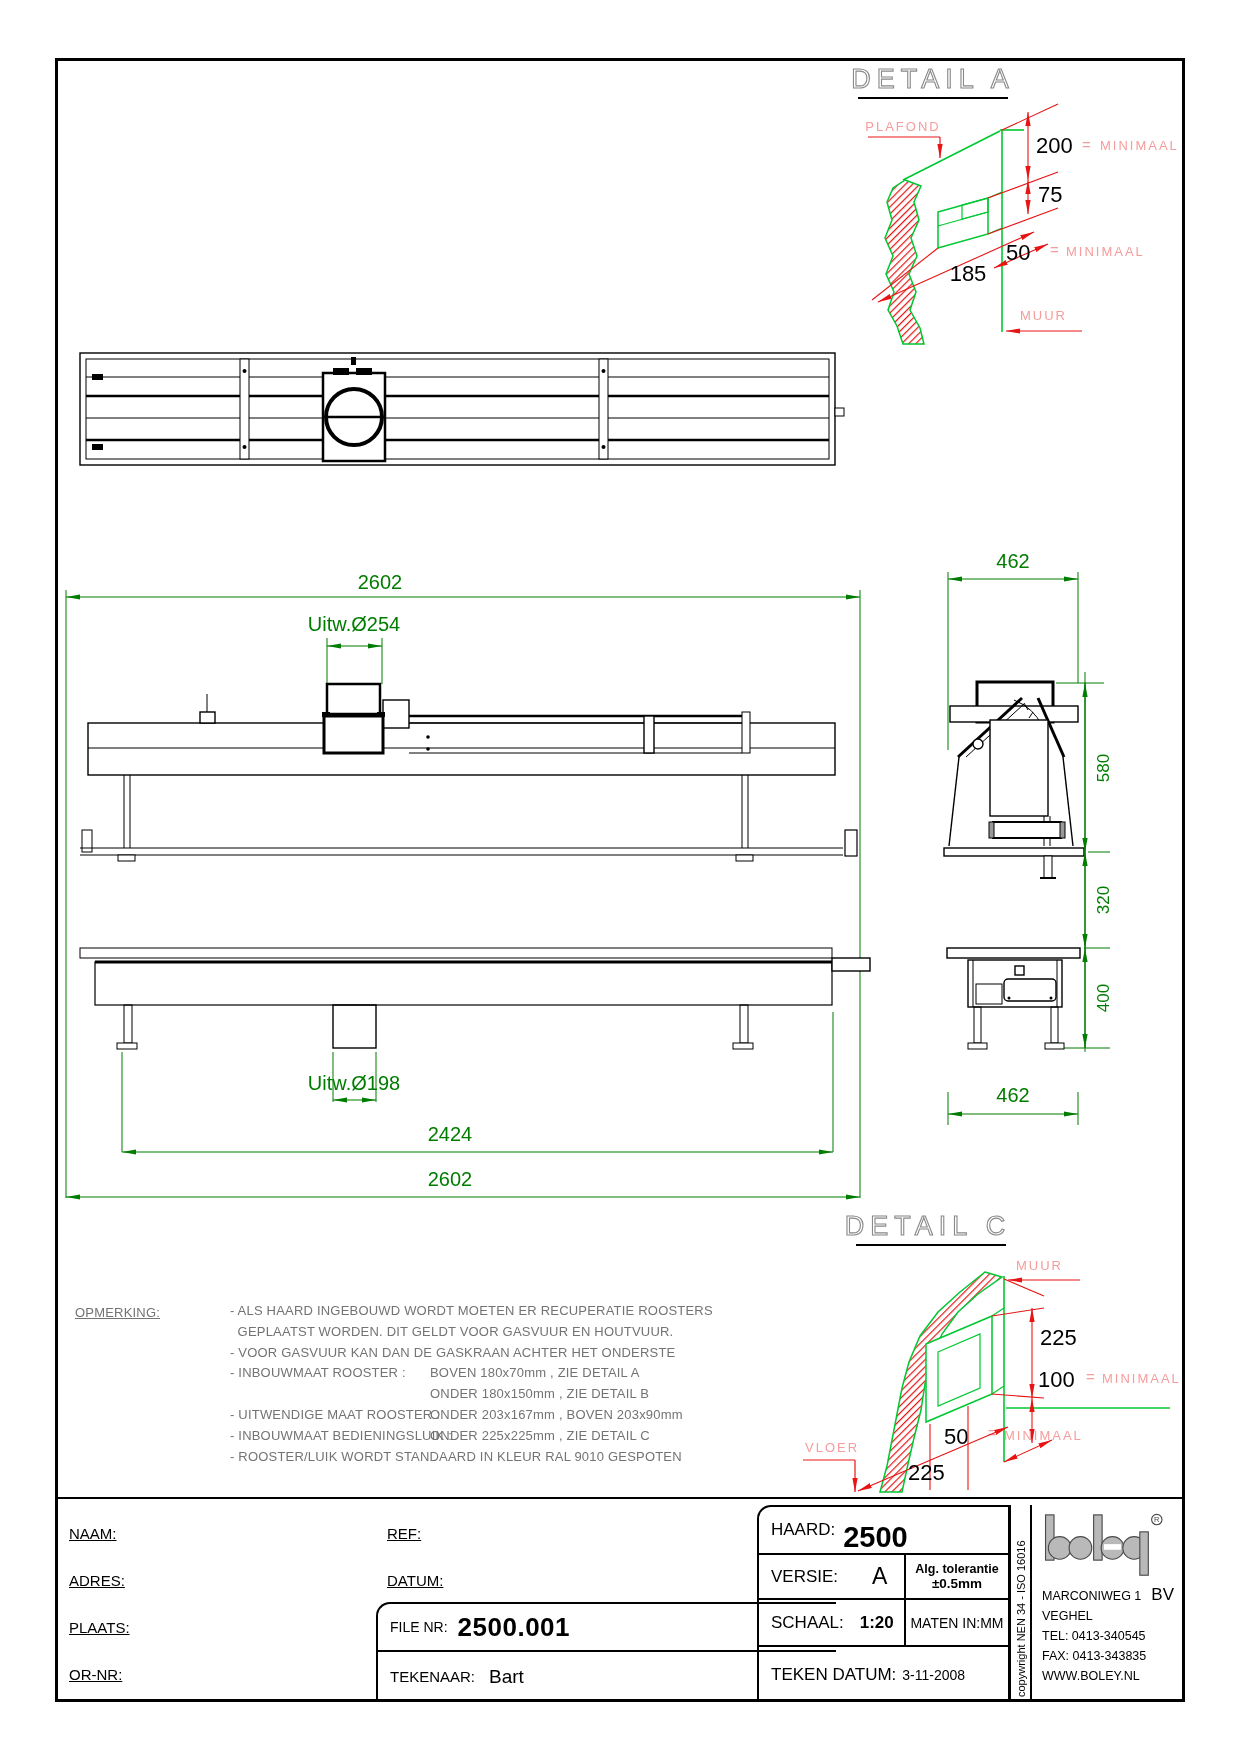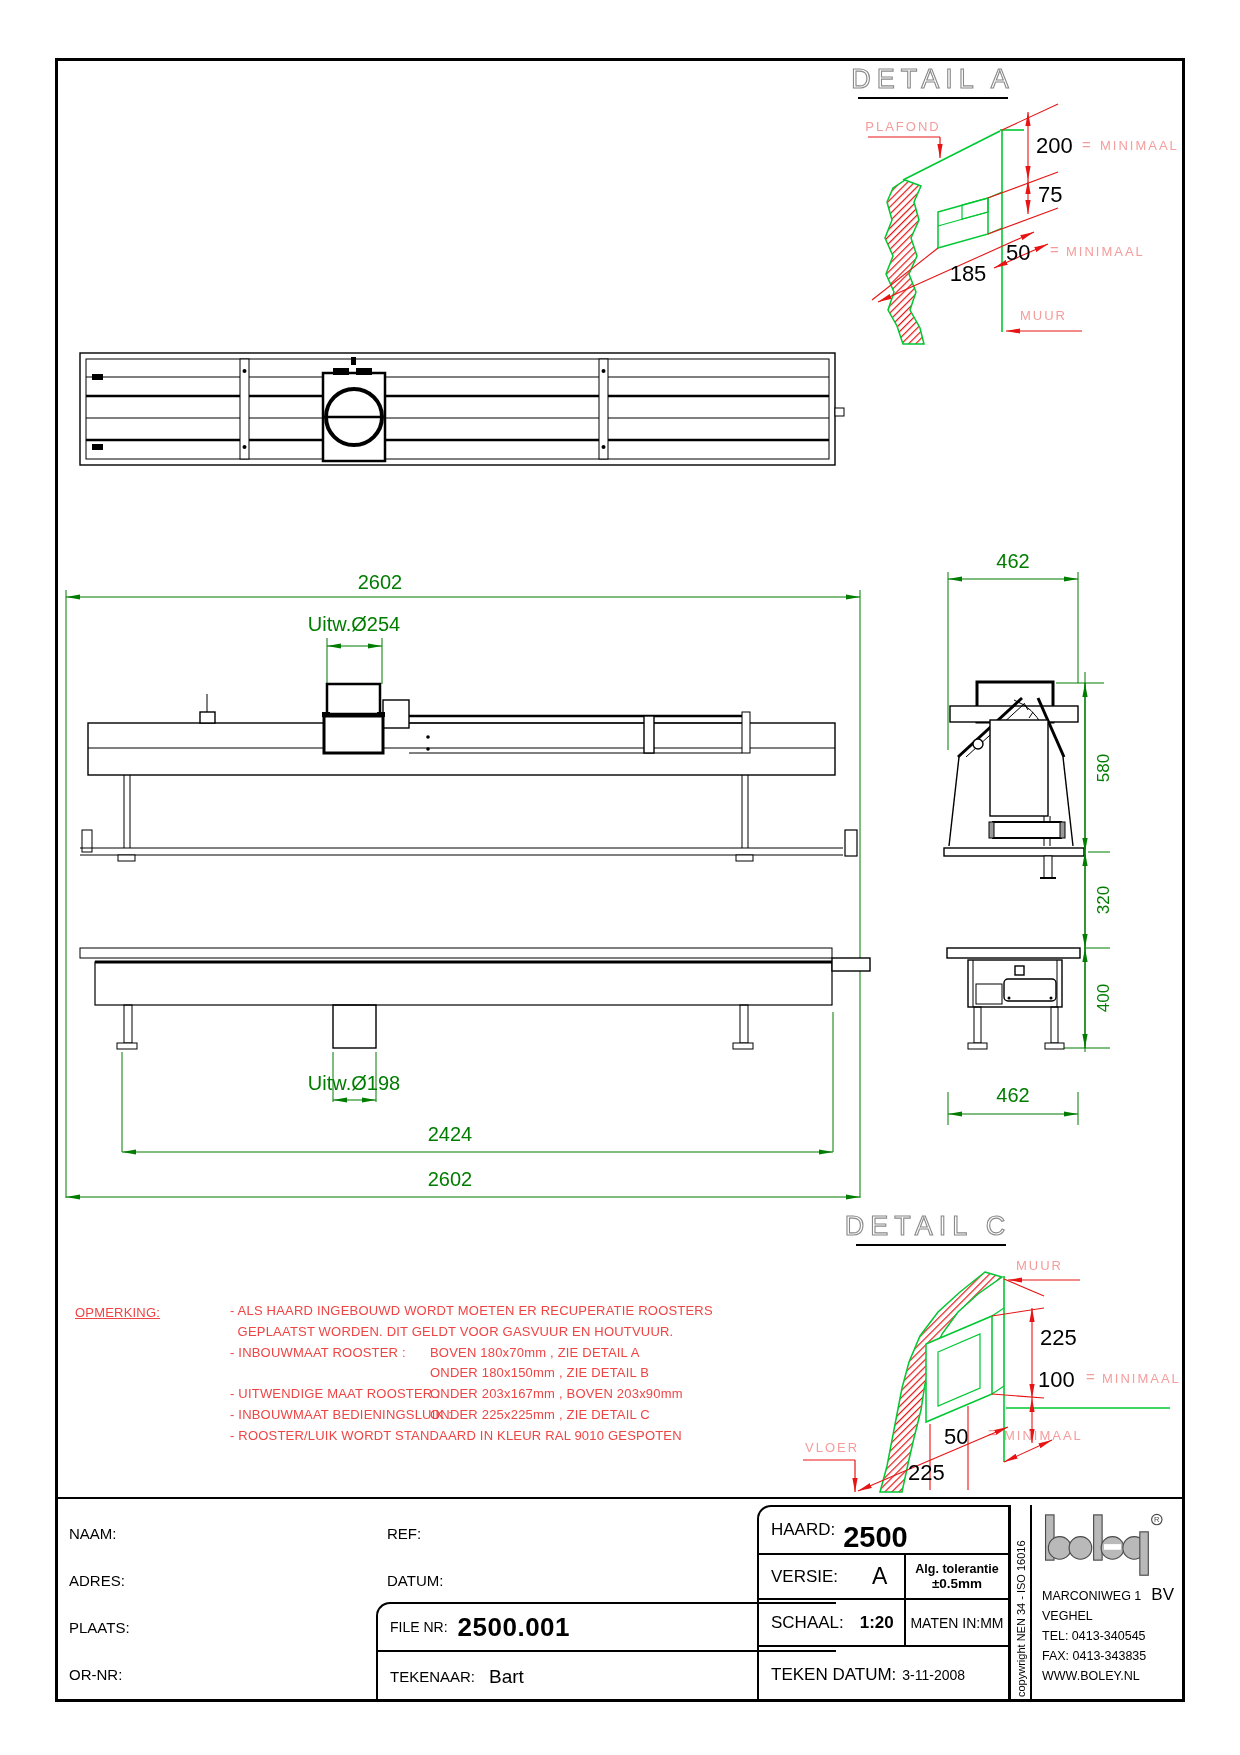--- a/index.html
+++ b/index.html
@@ -7,28 +7,28 @@
   .frame{position:absolute;left:55px;top:58px;width:1130px;height:1644px;border:3px solid #000;box-sizing:border-box;}
   svg.draw{position:absolute;left:0;top:0;}
   svg text{font-family:"Liberation Sans",sans-serif;}
   text.dimg{fill:#007d00;font-size:20px;}
   text.dimv{fill:#007d00;font-size:17px;}
   text.dimb{fill:#000;font-size:22px;}
   text.pink{fill:#f59c9c;font-size:13px;letter-spacing:2px;}
   text.eq{fill:#f59c9c;font-size:15px;}
   text.dtitle{fill:none;stroke:#8a8a8a;stroke-width:1.1;font-size:27px;letter-spacing:6px;}
   
-  .notes{position:absolute;left:75px;top:1303px;width:620px;font-size:13px;color:#ef4444;letter-spacing:.2px;}
+  .notes{position:absolute;left:75px;top:1303px;width:620px;font-size:13px;color:#737373;letter-spacing:.2px;}
   .notes-head{position:absolute;left:0;top:2px;text-decoration:underline;}
   .nrows{margin-left:155px;}
   .nrow{height:20.8px;white-space:pre;}
   .nl{display:inline-block;width:200px;}
   
   .tb{position:absolute;left:57px;top:1497px;width:1125px;height:202px;border-top:2px solid #000;box-sizing:border-box;color:#000;}
-  .tb .lab{position:absolute;font-size:15px;}
+  .tb .lab{position:absolute;font-size:15px;text-decoration:underline;}
   .filebox{position:absolute;left:319px;top:103px;width:460px;height:99px;border-top:2px solid #000;border-left:2px solid #000;border-top-left-radius:14px;box-sizing:border-box;}
   .fb-r1{height:46px;border-bottom:2px solid #000;display:flex;align-items:center;padding-left:12px;}
   .fb-r1 .small{font-size:14px;}
   .fb-r1 .big{font-size:26px;font-weight:bold;margin-left:10px;letter-spacing:.5px;}
   .fb-r2{height:49px;display:flex;align-items:center;padding-left:12px;}
   .fb-r2 .small{font-size:15px;}
   .fb-r2 .med{font-size:19px;margin-left:14px;}
   .haardbox{position:absolute;left:700px;top:6px;width:253px;height:196px;border:2px solid #000;border-bottom:none;border-top-left-radius:14px;box-sizing:border-box;}
   .hb-r{border-bottom:2px solid #000;display:flex;align-items:center;}
   .hb-r1{height:46px;padding-left:12px;}
@@ -300,20 +300,21 @@
     <line x1="803" y1="1460" x2="855" y2="1460" stroke="#e81414" stroke-width="1.2"></line>
     <line x1="855" y1="1460" x2="855" y2="1492" stroke="#e81414" stroke-width="1.2" marker-end="url(#mr)"></line>
   </g>
 </svg>
 
 <div class="notes">
   <span class="notes-head">OPMERKING:</span>
   <div class="nrows">
     <div class="nrow"><span>- ALS HAARD INGEBOUWD WORDT MOETEN ER RECUPERATIE ROOSTERS</span></div>
     <div class="nrow"><span>  GEPLAATST WORDEN. DIT GELDT VOOR GASVUUR EN HOUTVUUR.</span></div>
+    <div class="nrow"><span>- VOOR GASVUUR KAN DAN DE GASKRAAN ACHTER HET ONDERSTE</span></div>
     <div class="nrow"><span class="nl">- INBOUWMAAT ROOSTER :</span><span>BOVEN 180x70mm , ZIE DETAIL A</span></div>
     <div class="nrow"><span class="nl"></span><span>ONDER 180x150mm , ZIE DETAIL B</span></div>
     <div class="nrow"><span class="nl">- UITWENDIGE MAAT ROOSTER :</span><span>ONDER 203x167mm , BOVEN 203x90mm</span></div>
     <div class="nrow"><span class="nl">- INBOUWMAAT BEDIENINGSLUIK :</span><span>ONDER 225x225mm , ZIE DETAIL C</span></div>
     <div class="nrow"><span>- ROOSTER/LUIK WORDT STANDAARD IN KLEUR RAL 9010 GESPOTEN</span></div>
   </div>
 </div>
 
 <div class="tb">
   <span class="lab" style="left:12px;top:26px">NAAM:</span>

